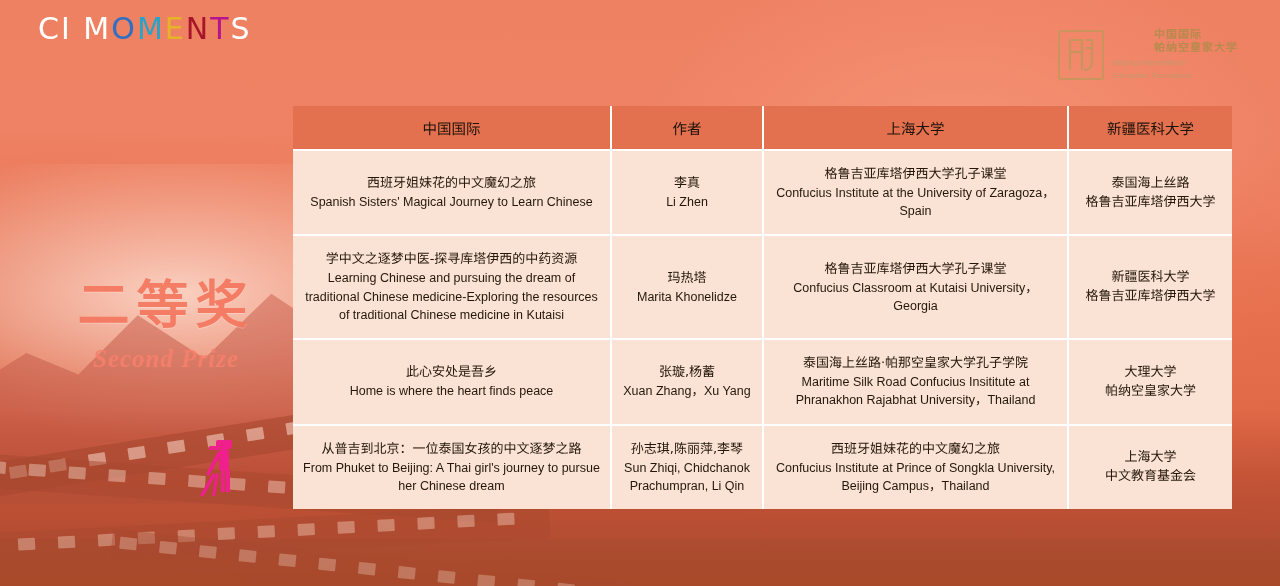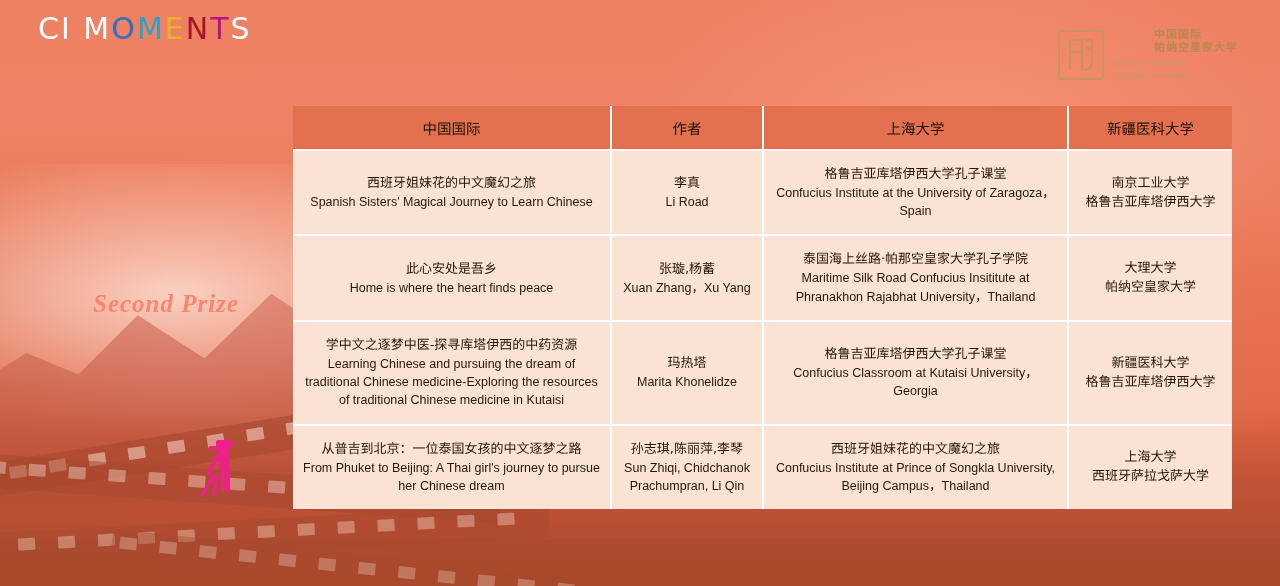--- a/index.html
+++ b/index.html
@@ -215,20 +215,21 @@
     <div class="cief-text">
       <div class="cief-cn">中国国际</div>
       <div class="cief-cn">帕纳空皇家大学</div>
       <div class="cief-en">Beijing International</div>
       <div class="cief-en">Education Foundation</div>
     </div>
   </div>
 </div>
 
 <div class="prize">
+  <div class="prize-cn">二等奖</div>
   <div class="prize-en">Second Prize</div>
 </div>
 
 <div class="table-wrap">
   <table class="results">
     <colgroup>
       <col class="c-title">
         <col class="c-author">
         <col class="c-inst">
         <col class="c-partner">
@@ -242,80 +243,80 @@
       </tr>
     </thead>
     <tbody id="results-body">
         <tr>
           <td>
             <div class="cn-line">西班牙姐妹花的中文魔幻之旅</div>
             <div class="en-line">Spanish Sisters' Magical Journey to Learn Chinese</div>
           </td>
           <td>
             <div class="cn-line">李真</div>
-            <div class="en-line">Li Road</div>
+            <div class="en-line">Li Zhen</div>
           </td>
           <td>
             <div class="cn-line">格鲁吉亚库塔伊西大学孔子课堂</div>
             <div class="en-line">Confucius Institute at the University of Zaragoza，Spain</div>
           </td>
           <td>
-            <div class="cn-line">南京工业大学</div>
+            <div class="cn-line">泰国海上丝路</div>
             <div class="cn-line">格鲁吉亚库塔伊西大学</div>
           </td>
         </tr>
         <tr>
           <td>
+            <div class="cn-line">学中文之逐梦中医-探寻库塔伊西的中药资源</div>
+            <div class="en-line">Learning Chinese and pursuing the dream of traditional Chinese medicine-Exploring the resources of traditional Chinese medicine in Kutaisi</div>
+          </td>
+          <td>
+            <div class="cn-line">玛热塔</div>
+            <div class="en-line">Marita Khonelidze</div>
+          </td>
+          <td>
+            <div class="cn-line">格鲁吉亚库塔伊西大学孔子课堂</div>
+            <div class="en-line">Confucius Classroom at Kutaisi University，Georgia</div>
+          </td>
+          <td>
+            <div class="cn-line">新疆医科大学</div>
+            <div class="cn-line">格鲁吉亚库塔伊西大学</div>
+          </td>
+        </tr>
+        <tr>
+          <td>
             <div class="cn-line">此心安处是吾乡</div>
             <div class="en-line">Home is where the heart finds peace</div>
           </td>
           <td>
             <div class="cn-line">张璇,杨蓄</div>
             <div class="en-line">Xuan Zhang，Xu Yang</div>
           </td>
           <td>
             <div class="cn-line">泰国海上丝路·帕那空皇家大学孔子学院</div>
             <div class="en-line">Maritime Silk Road Confucius Insititute at Phranakhon Rajabhat University，Thailand</div>
           </td>
           <td>
             <div class="cn-line">大理大学</div>
             <div class="cn-line">帕纳空皇家大学</div>
           </td>
         </tr>
         <tr>
           <td>
-            <div class="cn-line">学中文之逐梦中医-探寻库塔伊西的中药资源</div>
-            <div class="en-line">Learning Chinese and pursuing the dream of traditional Chinese medicine-Exploring the resources of traditional Chinese medicine in Kutaisi</div>
-          </td>
-          <td>
-            <div class="cn-line">玛热塔</div>
-            <div class="en-line">Marita Khonelidze</div>
-          </td>
-          <td>
-            <div class="cn-line">格鲁吉亚库塔伊西大学孔子课堂</div>
-            <div class="en-line">Confucius Classroom at Kutaisi University，Georgia</div>
-          </td>
-          <td>
-            <div class="cn-line">新疆医科大学</div>
-            <div class="cn-line">格鲁吉亚库塔伊西大学</div>
-          </td>
-        </tr>
-        <tr>
-          <td>
             <div class="cn-line">从普吉到北京：一位泰国女孩的中文逐梦之路</div>
             <div class="en-line">From Phuket to Beijing: A Thai girl's journey to pursue her Chinese dream</div>
           </td>
           <td>
             <div class="cn-line">孙志琪,陈丽萍,李琴</div>
             <div class="en-line">Sun Zhiqi, Chidchanok Prachumpran, Li Qin</div>
           </td>
           <td>
             <div class="cn-line">西班牙姐妹花的中文魔幻之旅</div>
             <div class="en-line">Confucius Institute at Prince of Songkla University, Beijing Campus，Thailand</div>
           </td>
           <td>
             <div class="cn-line">上海大学</div>
-            <div class="cn-line">西班牙萨拉戈萨大学</div>
+            <div class="cn-line">中文教育基金会</div>
           </td>
         </tr>
       </tbody>
   </table>
 </div>
 
 </body></html>

